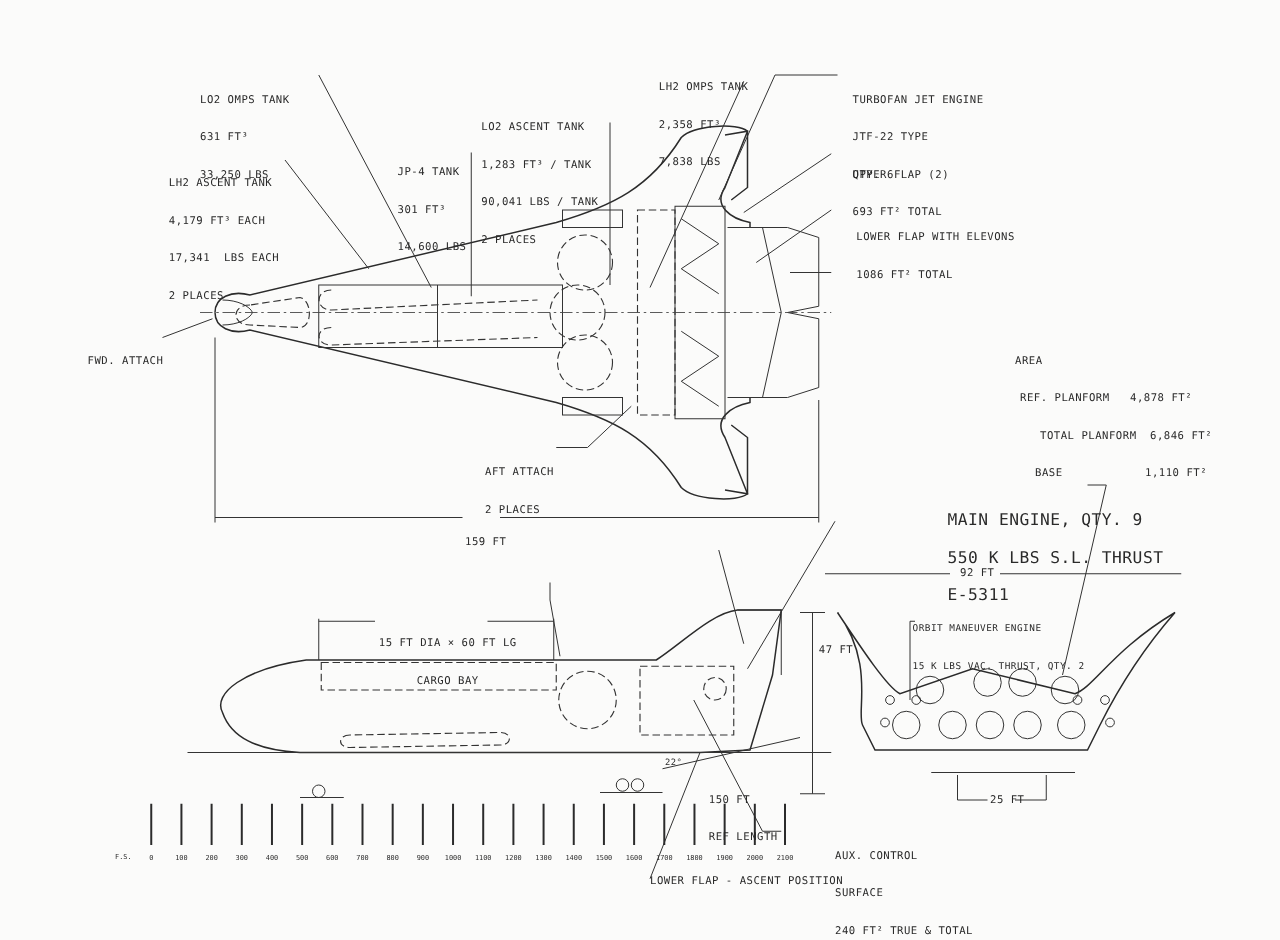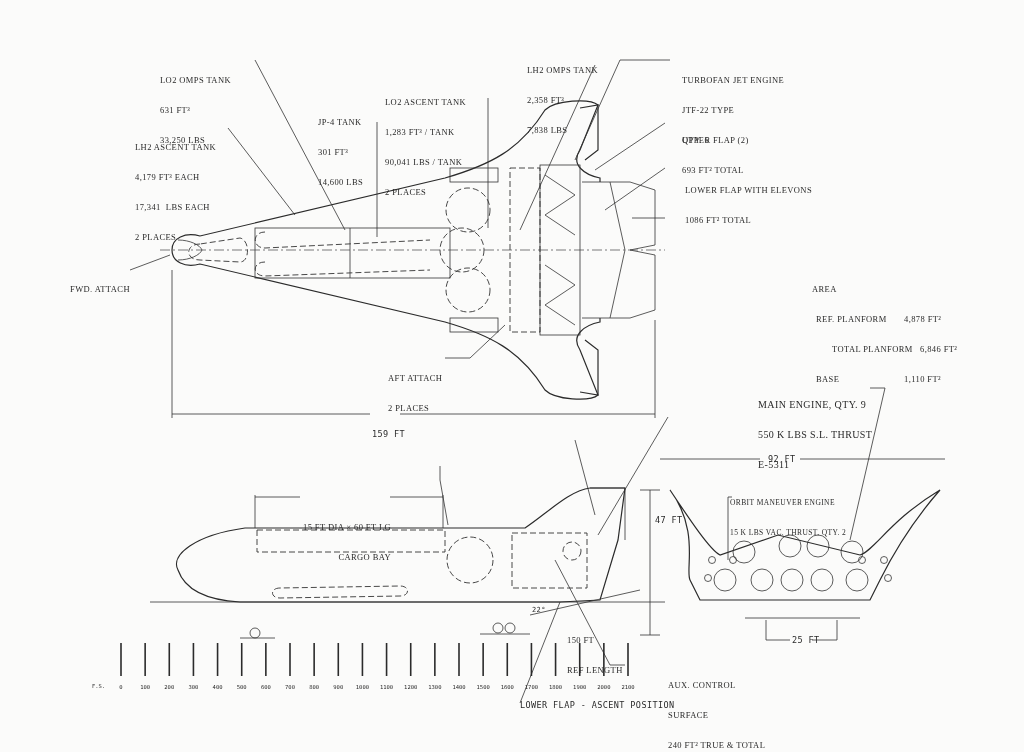--- a/index.html
+++ b/index.html
@@ -4,21 +4,21 @@
 <style>
   html,body{margin:0;padding:0;background:#fbfbfa;}
   #sheet{position:relative;width:1024px;height:752px;overflow:hidden;background:#fbfbfa;
     font-family:"DejaVu Sans Mono","Liberation Mono",monospace;color:#2a2a2a;}
   svg#drawing{position:absolute;left:0;top:0;width:1024px;height:752px;}
   .ln{fill:none;stroke:#2b2b2b;stroke-width:1.2;}
   .thin{fill:none;stroke:#333;stroke-width:0.8;}
   .dash{fill:none;stroke:#333;stroke-width:0.9;stroke-dasharray:6 3;}
   .cl{fill:none;stroke:#444;stroke-width:0.7;stroke-dasharray:10 3 2 3;}
   .lbl{position:absolute;font-size:8.5px;line-height:10px;letter-spacing:0.4px;white-space:pre;color:#2a2a2a;text-transform:uppercase;}
-  .lbl div{white-space:pre;font-family:Liberation Serif, serif;}
+  .lbl div{white-space:pre;}
   .tick{font-size:5.5px;letter-spacing:0;}
 </style>
 </head>
 <body>
 
 <div id="sheet">
 <svg id="drawing" viewBox="0 0 1024 752">
 
   <g>
     <path class="ln" d="M172,250 C172,238 185,232 200,236 L445,178 C490,165 520,150 545,110 C555,100 590,98 598,105 L580,150 C570,165 585,175 600,178 L600,182"></path>
@@ -151,21 +151,21 @@
   <div>LO2 OMPS TANK</div>
   <div>631 FT³</div>
   <div>33,250 LBS</div>
 </div>
 <div class="lbl" style="left:135px;top:122px">
   <div>LH2 ASCENT TANK</div>
   <div>4,179 FT³ EACH</div>
   <div>17,341  LBS EACH</div>
   <div>2 PLACES</div>
 </div>
-<div class="lbl" style="left:318px;top:97px">
+<div class="lbl" style="left:318px;top:113px">
   <div>JP-4 TANK</div>
   <div>301 FT³</div>
   <div>14,600 LBS</div>
 </div>
 <div class="lbl" style="left:385px;top:77px">
   <div>LO2 ASCENT TANK</div>
   <div>1,283 FT³ / TANK</div>
   <div>90,041 LBS / TANK</div>
   <div>2 PLACES</div>
 </div>
@@ -193,41 +193,41 @@
 <div class="lbl" style="left:388px;top:353px">
   <div>AFT ATTACH</div>
   <div>2 PLACES</div>
 </div>
 <div class="lbl" style="left:372px;top:429px">159 FT</div>
 
 <div class="lbl" style="left:812px;top:264px">
   <div>AREA</div>
   <div><span style="display:inline-block;width:88px;margin-left:4px">REF. PLANFORM</span><span>4,878 FT²</span></div>
   <div><span style="display:inline-block;width:88px;margin-left:20px">TOTAL PLANFORM</span><span>6,846 FT²</span></div>
-  <div><span style="display:inline-block;width:88px;margin-left:4px">BASE</span><span>1,110 FT²</span></div>
-</div>
-
-<div class="lbl" style="left:303px;top:502px;text-align:right">
+  <div><span style="display:inline-block;width:88px;margin-left:16px">BASE</span><span>1,110 FT²</span></div>
+</div>
+
+<div class="lbl" style="left:303px;top:490px;text-align:center">
   <div>15 FT DIA × 60 FT LG</div>
   <div>CARGO BAY</div>
 </div>
 <div class="lbl" style="left:655px;top:515px">47 FT</div>
 <div class="lbl" style="left:532px;top:605px;font-size:7px">22°</div>
 <div class="lbl" style="left:567px;top:615px">
   <div>150 FT</div>
   <div>REF LENGTH</div>
 </div>
 <div class="lbl" style="left:668px;top:660px">
   <div>AUX. CONTROL</div>
   <div>SURFACE</div>
   <div>240 FT² TRUE &amp; TOTAL</div>
 </div>
 <div class="lbl" style="left:520px;top:700px">LOWER FLAP - ASCENT POSITION</div>
 
-<div class="lbl" style="left:758px;top:380px;font-size:10px">
+<div class="lbl" style="left:758px;top:392px;font-size:13px">
   <div>MAIN ENGINE, QTY. 9</div>
   <div>550 K LBS S.L. THRUST</div>
   <div>E-5311</div>
 </div>
 <div class="lbl" style="left:730px;top:478px;font-size:7.5px">
   <div>ORBIT MANEUVER ENGINE</div>
   <div>15 K LBS VAC. THRUST, QTY. 2</div>
 </div>
 <div class="lbl" style="left:768px;top:454px">92 FT</div>
 <div class="lbl" style="left:792px;top:635px">25 FT</div>

